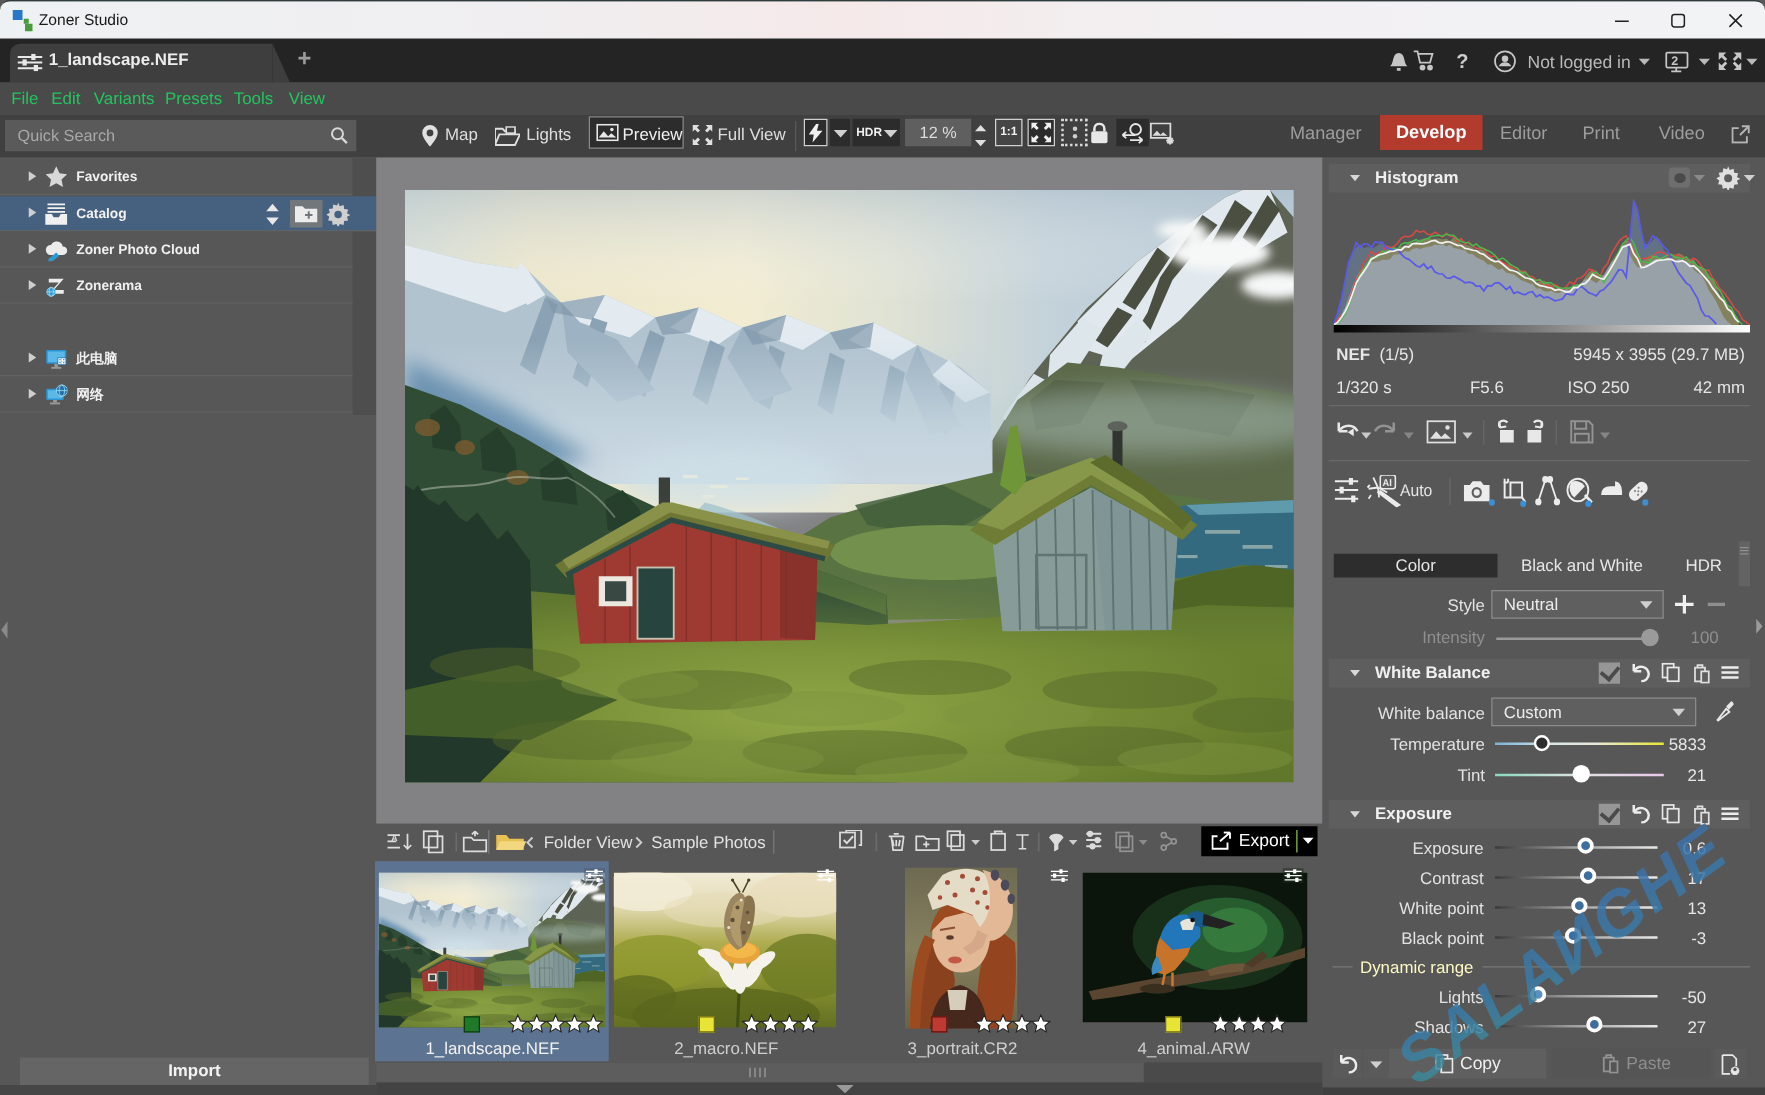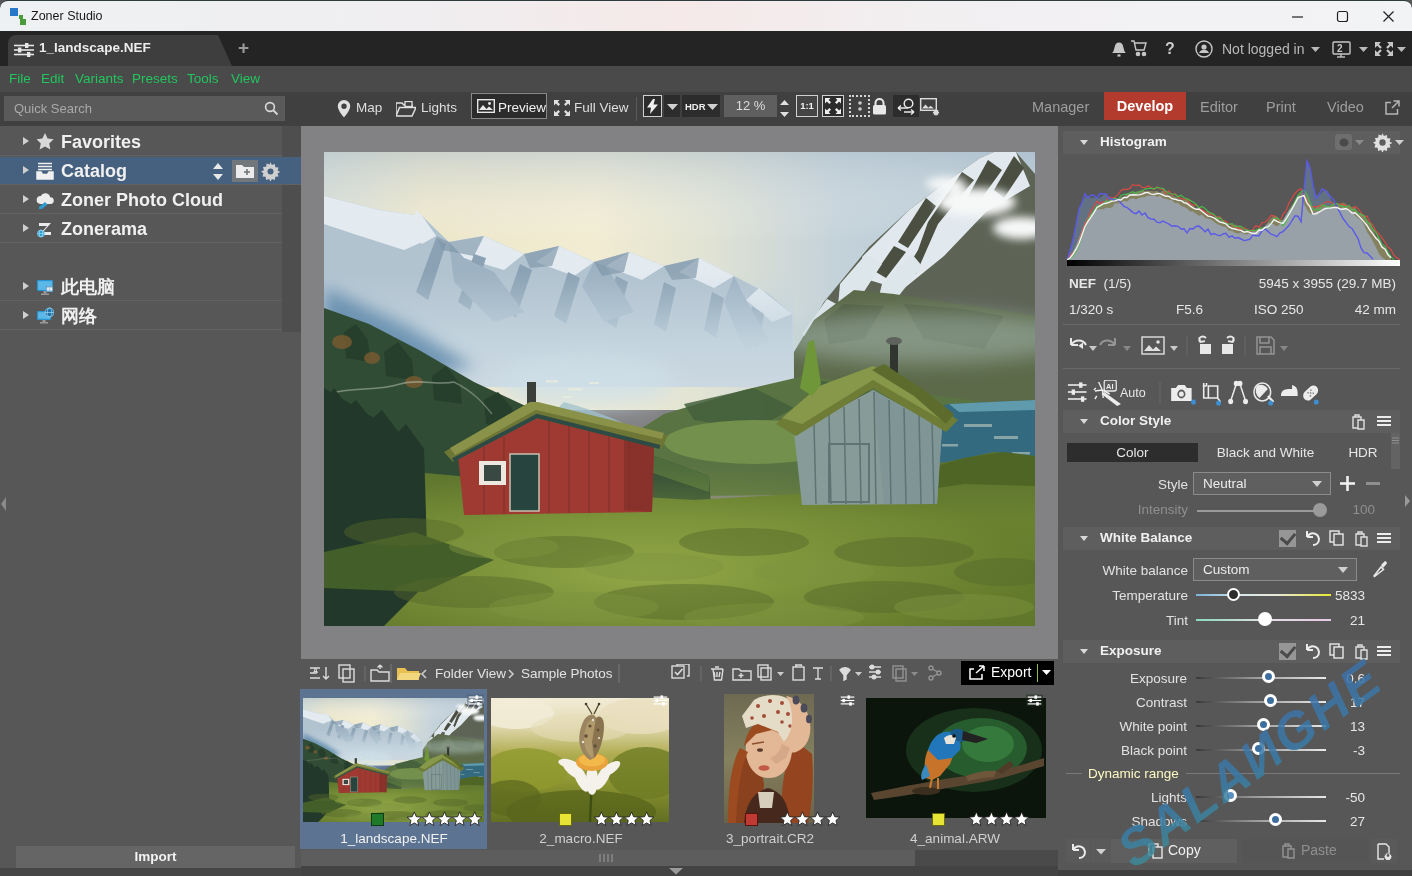--- a/index.html
+++ b/index.html
@@ -20,21 +20,21 @@
 
 #menubar { left:0; top:66px; width:1412px; height:26px; background:#4a4a4a; color:#22c55e; font-size:13.5px; }
 #menubar span { position:absolute; top:5px; }
 
 #toolbar { left:0; top:92px; width:1412px; height:34px; background:#404040; color:#dedede; font-size:13.5px; }
 #qsearch { left:4px; top:4px; width:281px; height:25px; background:#5a5a5a; color:#a9a9a9; font-size:13px; line-height:25px; padding-left:10px; }
 .modetab { top:7px; color:#9d9d9d; font-size:14.5px; }
 #developbtn { left:1104px; top:0px; width:82px; height:28px; background:#b23b2e; color:#fff; font-weight:bold; text-align:center; line-height:28px; font-size:14.5px; }
 
 #sidebar { left:0; top:126px; width:301px; height:750px; background:#575757; }
-.srow { position:absolute; left:0; width:282px; height:28px; border-bottom:1px solid #626262; color:#f0f0f0; font-weight:bold; font-size:18px; line-height:28px; }
+.srow { position:absolute; left:0; width:282px; height:28px; border-bottom:1px solid #626262; color:#f0f0f0; font-weight:bold; font-size:11px; line-height:28px; }
 .srow .arr { position:absolute; left:23px; top:9px; width:0; height:0; border-left:6px solid #cfcfcf; border-top:4px solid transparent; border-bottom:4px solid transparent; }
 .srow .lbl { position:absolute; left:61px; top:0; }
 .srow .ic { position:absolute; left:36px; top:5px; width:18px; height:18px; }
 #importbtn { left:16px; top:720px; width:279px; height:22px; background:#656565; color:#f2f2f2; font-weight:bold; font-size:13.5px; text-align:center; line-height:22px; }
 
 #canvas { left:301px; top:126px; width:757px; height:533px; background:#828284; }
 #photo { left:23px; top:26px; width:711px; height:474px; }
 #infobar { left:23px; top:500px; width:711px; height:24px; background:#8a8a8a; color:#1c1c1c; font-size:13px; line-height:24px; }
 
 #filmstrip { left:301px; top:659px; width:757px; height:217px; background:#575757; }
@@ -967,36 +967,20 @@
               <circle cx="260" cy="11" r="0.9"></circle>
               <circle cx="264" cy="11" r="0.9"></circle>
               <circle cx="260" cy="15" r="0.9"></circle>
               <circle cx="264" cy="15" r="0.9"></circle>
               <circle cx="262" cy="13" r="0.9"></circle>
             </g>
           </g>
       <circle cx="268" cy="22" r="2.6" fill="#3d8fd4"></circle>
     </g>
       </svg>
-    <div class="sechdr" style="top:284px">
-      <div class="da"></div>
-        <div class="cap">Color Style</div>
-      <svg class="abs" style="left:287px;top:3px" width="16" height="17" viewBox="0 0 16 17">
-          <path d="M3 4 h8 v11 h-8 z" fill="none" stroke="#e0e0e0" stroke-width="1.4"></path>
-          <path d="M5 4 v-2 h4 l0 2" fill="none" stroke="#e0e0e0" stroke-width="1.4"></path>
-          <path d="M8 7 h6 v9 h-6 z" fill="#5e5e5e" stroke="#e0e0e0" stroke-width="1.4"></path>
-        </svg>
-      <svg class="abs" style="left:314px;top:5px" width="14" height="12">
-          <g stroke="#ececec" stroke-width="2">
-            <line x1="0" y1="2" x2="14" y2="2"></line>
-            <line x1="0" y1="6" x2="14" y2="6"></line>
-            <line x1="0" y1="10" x2="14" y2="10"></line>
-          </g>
-        </svg>
-    </div>
     <div class="abs" style="left:9px;top:317px;width:131px;height:19px;background:#2d2d2d;text-align:center;line-height:19px">Color</div>
     <div class="abs" style="left:140px;top:317px;width:135px;text-align:center;line-height:19px">Black and White</div>
     <div class="abs" style="left:275px;top:317px;width:60px;text-align:center;line-height:19px">HDR</div>
     <div class="rlabel" style="left:60px;top:351px;width:70px">Style</div>
     <div class="ddown" style="left:135px;top:346px;width:138px;height:23px">
         <span style="position:absolute;left:9px;top:3px">Neutral</span>
         <div class="dar"></div>
       </div>
     <svg class="abs" style="left:282px;top:350px" width="15" height="15">
         <g stroke="#f0f0f0" stroke-width="2.6">

